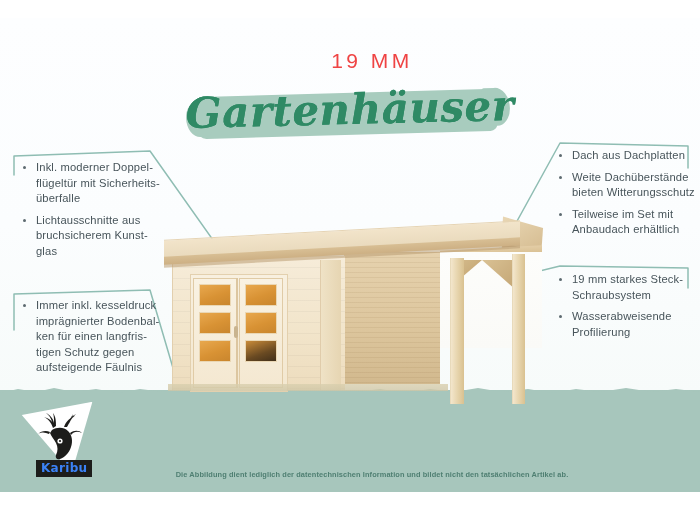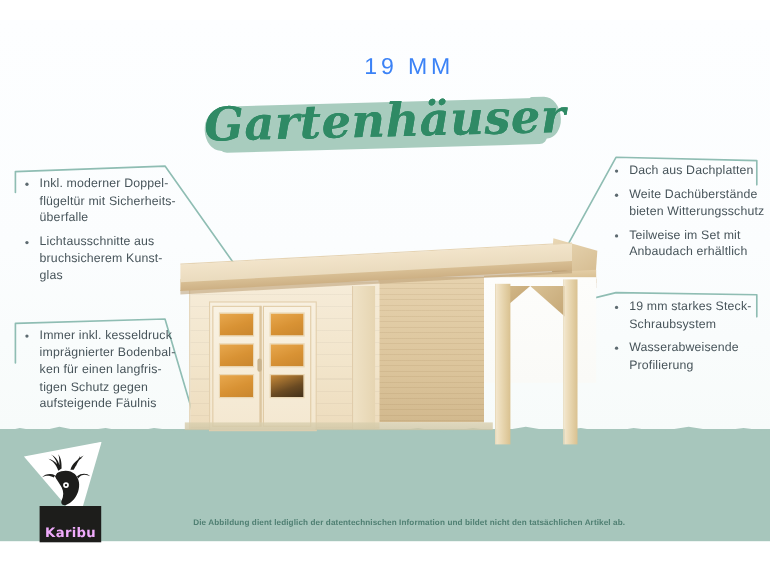--- a/index.html
+++ b/index.html
@@ -34,21 +34,21 @@
   }
 
   
   .headline{
     position:absolute;left:0;top:50px;width:700px;
     text-align:center;
   }
   .kicker{
     font-family:"Liberation Sans", sans-serif;
     font-size:21px;letter-spacing:3.5px;
-    color:#3b82f6;font-weight:400;
+    color:#ef4444;font-weight:400;
     line-height:1;
     margin-left:44px;
   }
   .brushwrap{
     position:relative;width:700px;height:62px;margin-top:16px;
   }
   .brush{
     position:absolute;left:197px;top:6px;width:300px;height:42px;
     background:#a8ccbe;
     transform:rotate(-1.6deg);
@@ -228,24 +228,24 @@
     position:absolute;left:22px;top:404px;width:82px;height:78px;
   }
   .logo-tri{
     position:absolute;left:0;top:0;width:76px;height:70px;
     background:#ffffff;
     clip-path:polygon(2% 12%, 96% 0%, 62% 100%);
     transform:rotate(-4deg);
   }
   .logo-name{
     position:absolute;left:14px;top:56px;
-    background:#1d1d1b;color:#f0abfc;
+    background:#1d1d1b;color:#3b82f6;
     font-family:"DejaVu Sans", sans-serif;
     font-weight:700;font-size:12px;letter-spacing:.3px;
-    padding:17px 5px 2px 5px;
+    padding:1px 5px 2px 5px;
   }
   #deer{position:absolute;left:9px;top:4px;}
 
   
   .disclaimer{
     position:absolute;left:0;top:470px;width:700px;
     text-align:center;
     font-size:7.4px;letter-spacing:.1px;
     color:#4f7f72;
   }

